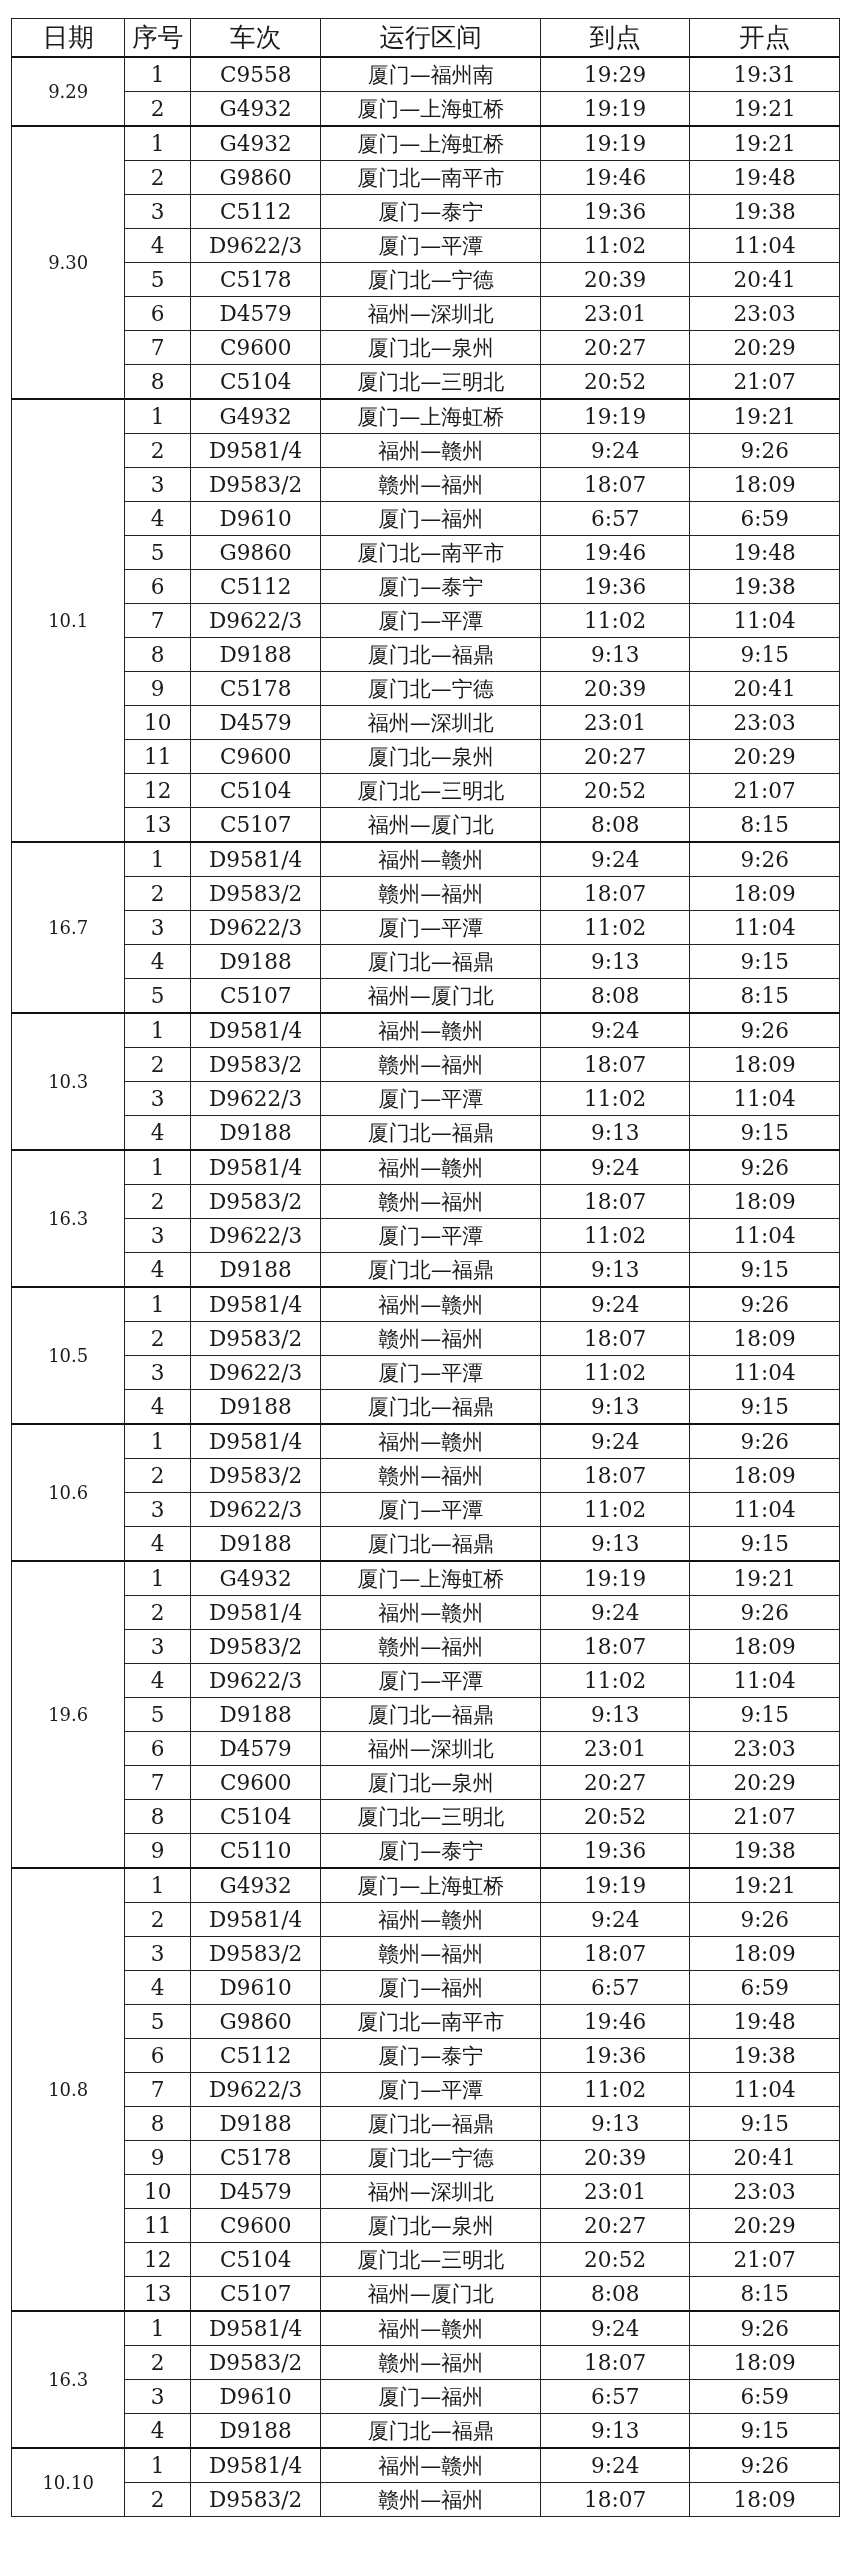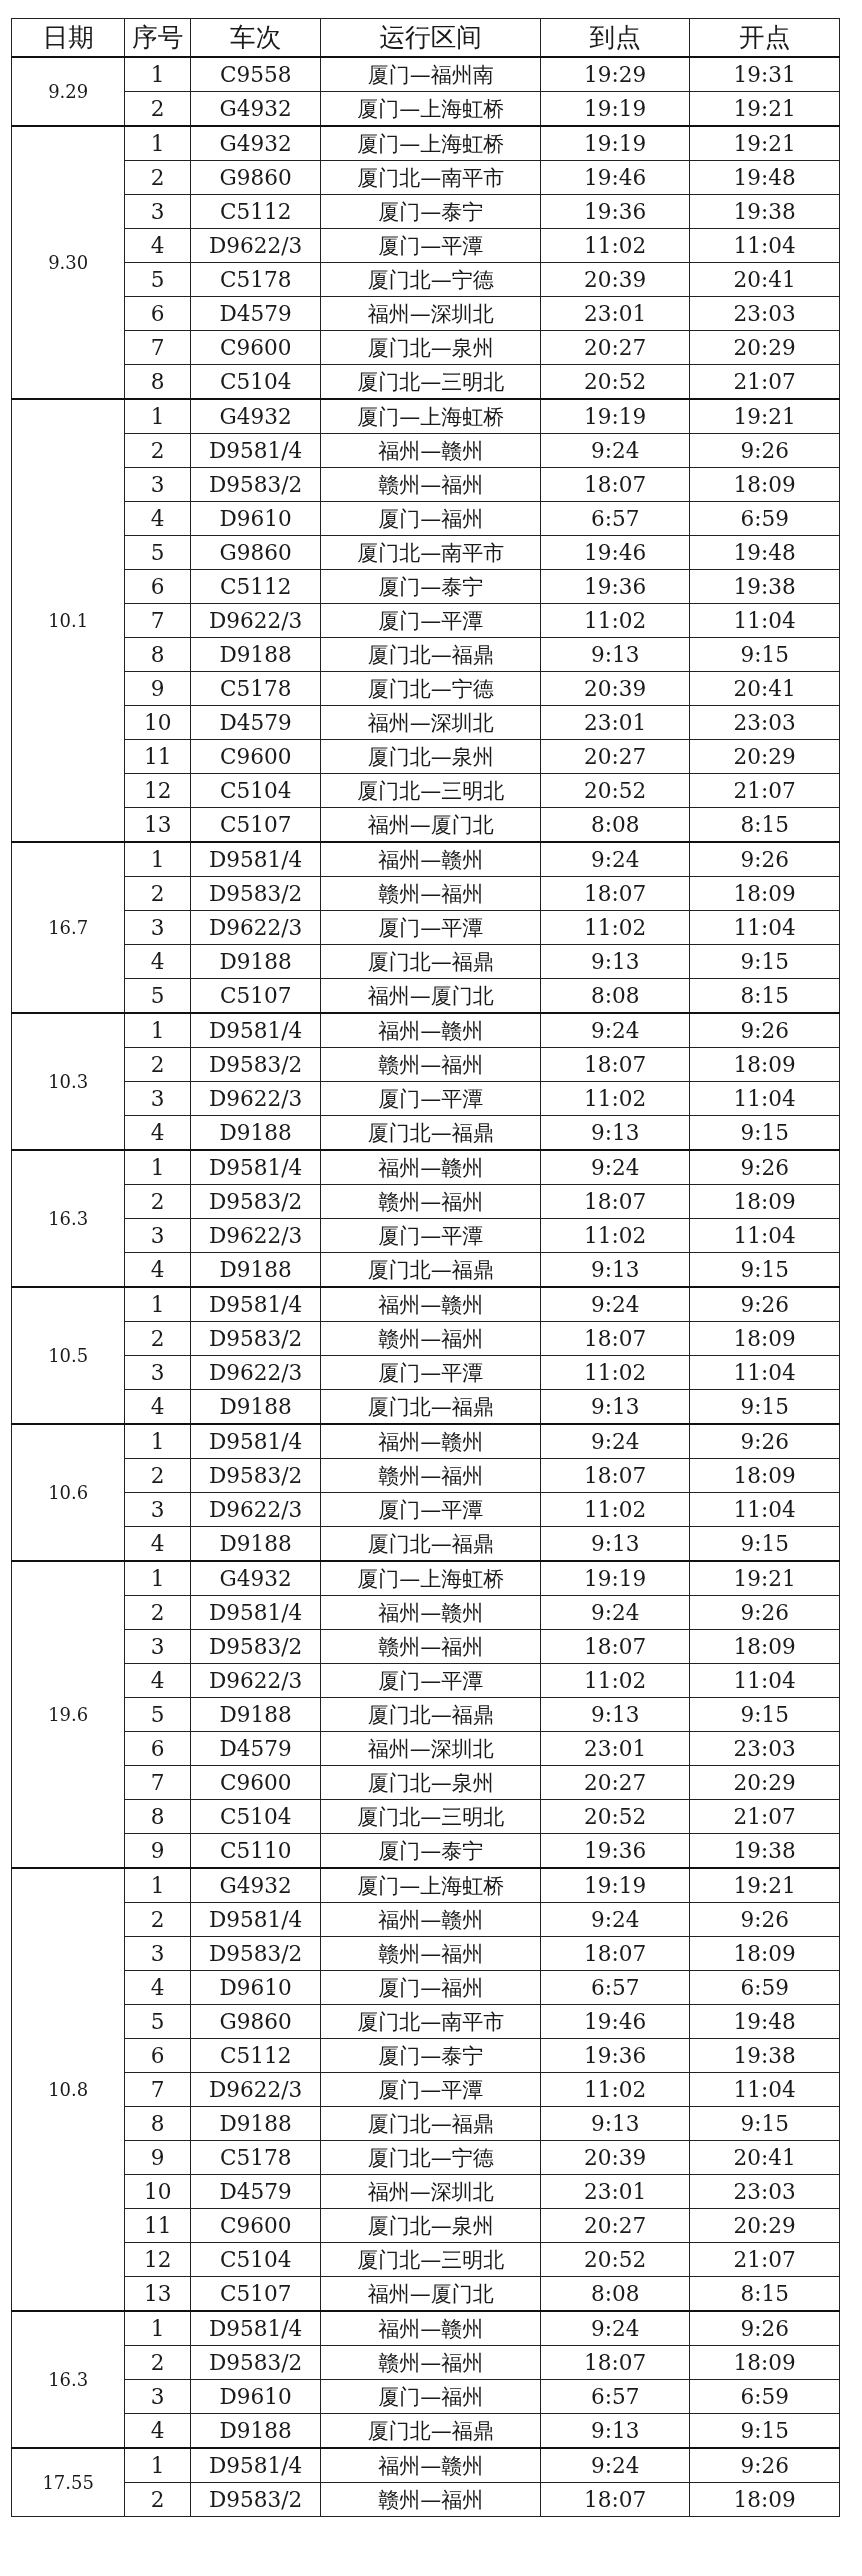--- a/index.html
+++ b/index.html
@@ -542,21 +542,21 @@
           <td>6:59</td>
         </tr>
         <tr>
           <td>4</td>
           <td>D9188</td>
           <td class="route">厦门北—福鼎</td>
           <td>9:13</td>
           <td>9:15</td>
         </tr>
         <tr class="group-start">
-          <td class="date" rowspan="2">17.55</td>
+          <td class="date" rowspan="2">10.10</td>
           <td>1</td>
           <td>D9581/4</td>
           <td class="route">福州—赣州</td>
           <td>9:24</td>
           <td>9:26</td>
         </tr>
         <tr>
           <td>2</td>
           <td>D9583/2</td>
           <td class="route">赣州—福州</td>

